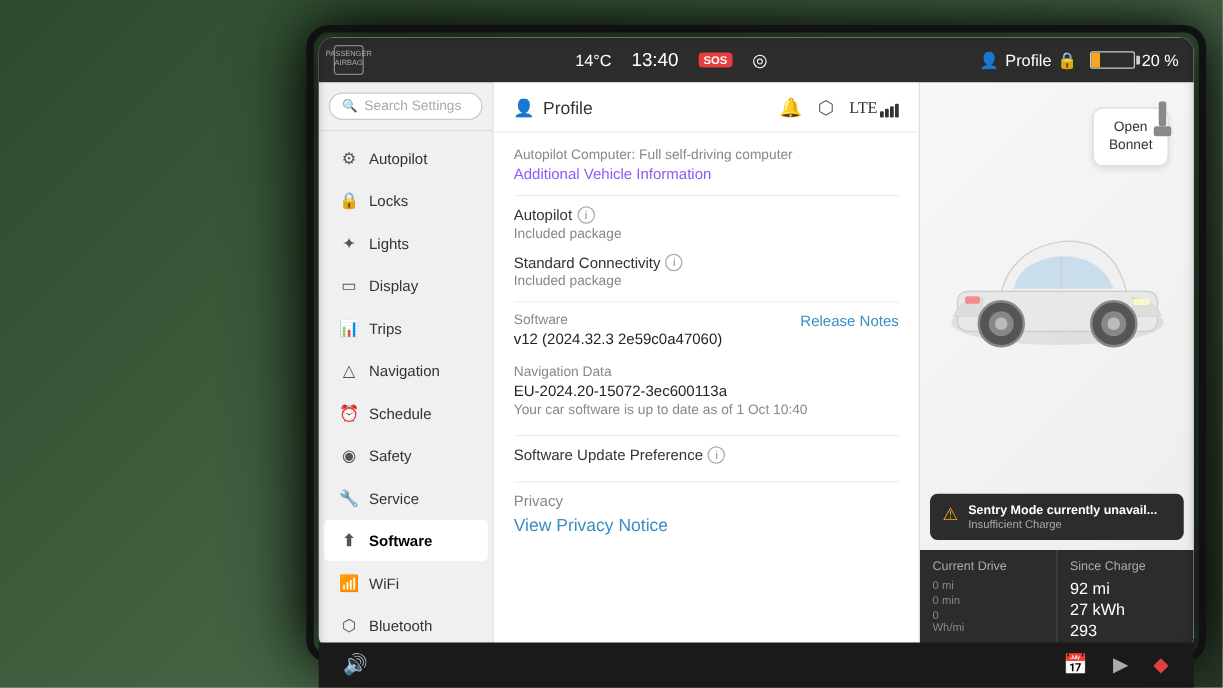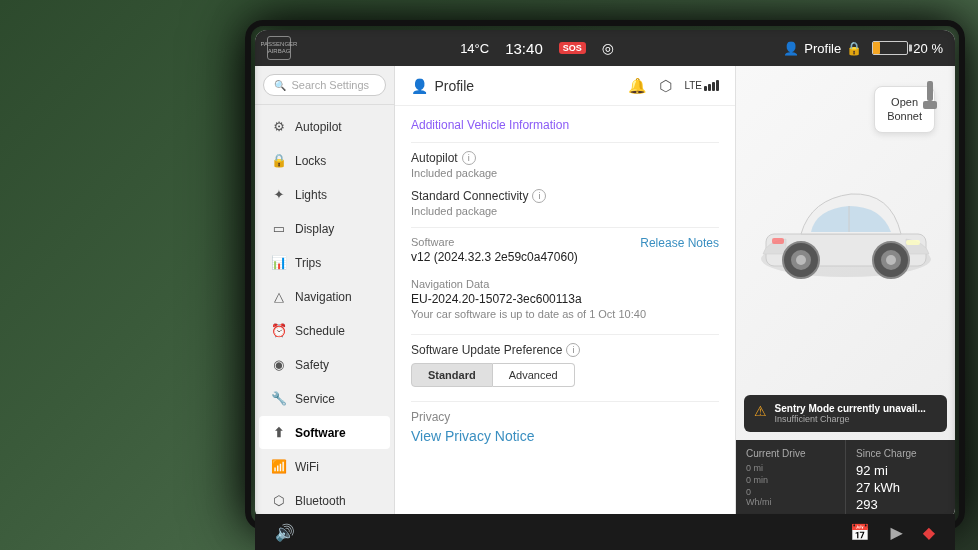--- a/index.html
+++ b/index.html
@@ -591,31 +591,32 @@
 
       <div class="content-header">
         <div class="content-header-title">
           <span>👤</span>
           <span style="font-size:14px;font-weight:500;">Profile</span>
         </div>
         <div class="header-icons">
           <span style="font-size:15px;">🔔</span>
           <span style="font-size:15px;">⬡</span>
           <div class="lte-indicator">
-            <span style="font-size:10px;margin-right:1px;">LTE</span>
+            <span style="font-size:13px;margin-right:1px;font-family:Liberation Serif, serif;">LTE</span>
             <div class="lte-bar" style="height:5px;"></div>
             <div class="lte-bar" style="height:7px;"></div>
             <div class="lte-bar" style="height:9px;"></div>
             <div class="lte-bar" style="height:11px;"></div>
           </div>
         </div>
       </div>
 
       <div class="content-scroll">
 
+        <div class="autopilot-computer">Autopilot Computer: Full self-driving computer</div>
         <div style="margin-bottom:10px;">
           <span class="blue-link">Additional Vehicle Information</span>
         </div>
 
         <div class="divider"></div>
 
         <div class="feature-row">
           <div>
             <div class="feature-name">
               <span>Autopilot</span>
@@ -650,24 +651,20 @@
           <div class="info-value">EU-2024.20-15072-3ec600113a</div>
           <div class="info-sub">Your car software is up to date as of 1 Oct 10:40</div>
         </div>
 
         <div class="divider"></div>
 
         <div class="update-pref-section">
           <div class="feature-name">
             <span>Software Update Preference</span>
             <span class="info-circle">i</span>
-          </div>
-          <div class="pref-buttons">
-            <button class="pref-btn active">Standard</button>
-            <button class="pref-btn">Advanced</button>
           </div>
         </div>
 
         <div class="privacy-row">
           <span>Privacy</span>
         </div>
         <div style="margin-top:4px;">
           <span class="view-privacy-link">View Privacy Notice</span>
         </div>
 

